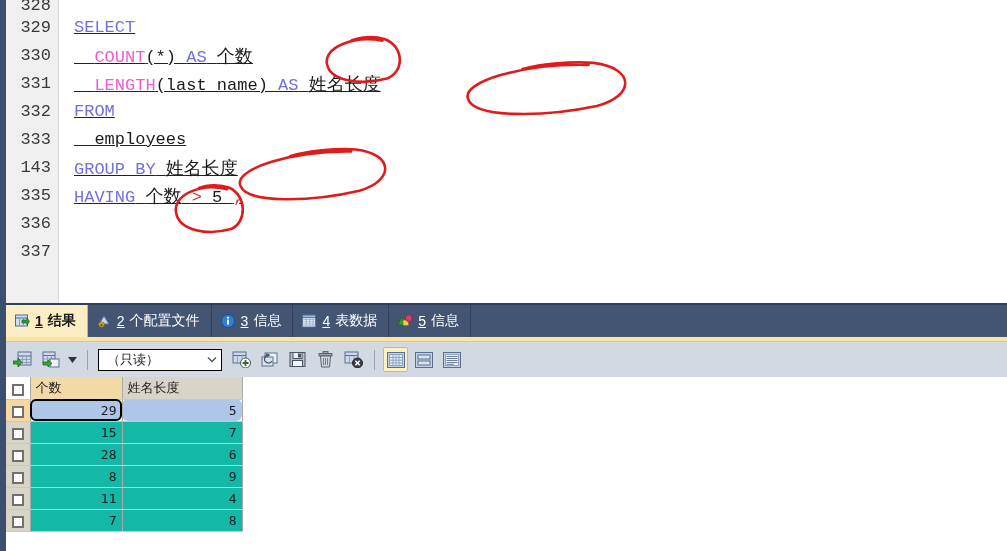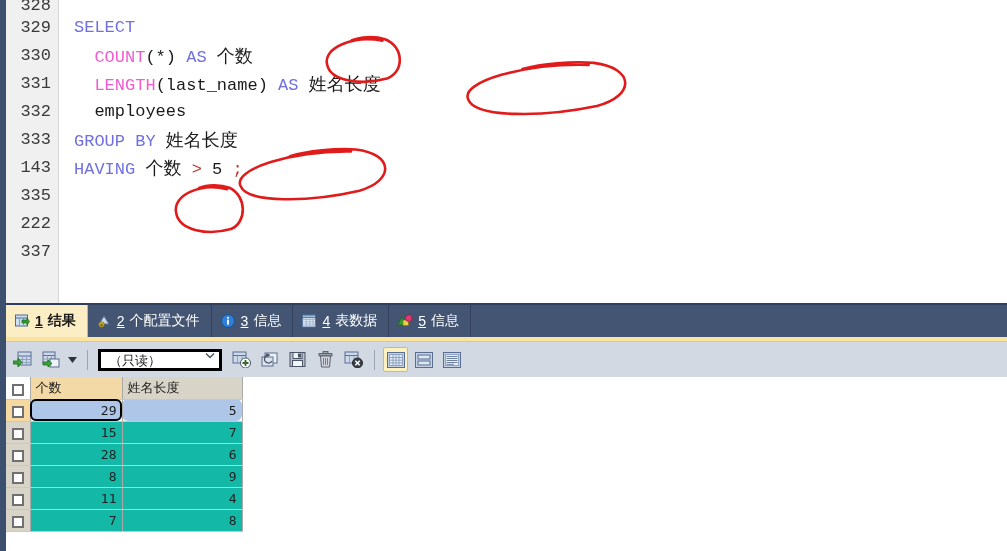--- a/index.html
+++ b/index.html
@@ -44,20 +44,21 @@
     width: 948px; height: 303px;
     background: #ffffff;
     padding-left: 15px;
   }
   .cline {
     height: 28px; line-height: 28px;
     font-family: "Liberation Mono", monospace;
     font-size: 17px;
     white-space: pre;
     color: #222;
+    text-decoration: underline;
   }
   .cline:first-child { height: 14px; }
   .kw  { color: #7070e0; }
   .fn  { color: #f25ad0; }
   .op  { color: #c0392b; }
   .pl  { color: #1a1a1a; }
   .han { font-family: "DejaVu Sans", sans-serif; color: #1a1a1a; font-size: 18px; }
 
   
   .ann { position: absolute; pointer-events: none; z-index: 20; }
@@ -122,22 +123,22 @@
     background: #9aa4b4;
     margin: 0 5px;
   }
   .caret-btn {
     width: 13px; height: 22px;
     display: flex; align-items: center; justify-content: center;
   }
   .combo {
     width: 124px; height: 22px;
     background: #ffffff;
-    border: 3px solid #000000;
-    display: flex; 
+    border: 1px solid #000000;
+    display: flex; align-items: center;
     justify-content: space-between;
     padding: 0 4px 0 8px;
     font-size: 13px; color: #1a1a1a;
     margin: 0 4px 0 2px;
     font-family: "DejaVu Sans", sans-serif;
   }
 
   
   .grid {
     position: absolute; left: 6px; top: 377px;
@@ -200,28 +201,29 @@
   <div class="editor">
     <div class="gutter" id="gutter">
         <div class="gutter-num">328</div>
         <div class="gutter-num">329</div>
         <div class="gutter-num">330</div>
         <div class="gutter-num">331</div>
         <div class="gutter-num">332</div>
         <div class="gutter-num">333</div>
         <div class="gutter-num">143</div>
         <div class="gutter-num">335</div>
-        <div class="gutter-num">222</div>
+        <div class="gutter-num">336</div>
         <div class="gutter-num">337</div>
       </div>
     <div class="code" id="code">
         <div class="cline"></div>
         <div class="cline"><span class="kw">SELECT</span></div>
         <div class="cline"><span class="pl">  </span><span class="fn">COUNT</span><span class="pl">(*) </span><span class="kw">AS</span><span class="pl"> </span><span class="han">个数</span></div>
         <div class="cline"><span class="pl">  </span><span class="fn">LENGTH</span><span class="pl">(last_name) </span><span class="kw">AS</span><span class="pl"> </span><span class="han">姓名长度</span></div>
+        <div class="cline"><span class="kw">FROM</span></div>
         <div class="cline"><span class="pl">  employees</span></div>
         <div class="cline"><span class="kw">GROUP BY</span><span class="pl"> </span><span class="han">姓名长度</span></div>
         <div class="cline"><span class="kw">HAVING</span><span class="pl"> </span><span class="han">个数</span><span class="pl"> </span><span class="op">&gt;</span><span class="pl"> 5 </span><span class="op">;</span></div>
         <div class="cline"></div>
         <div class="cline"></div>
       </div>
   </div>
 
   <div class="ann" style="left:0;top:0;width:1007px;height:303px;">
     <svg id="annsvg" width="1007" height="303" viewBox="0 0 1007 303">

